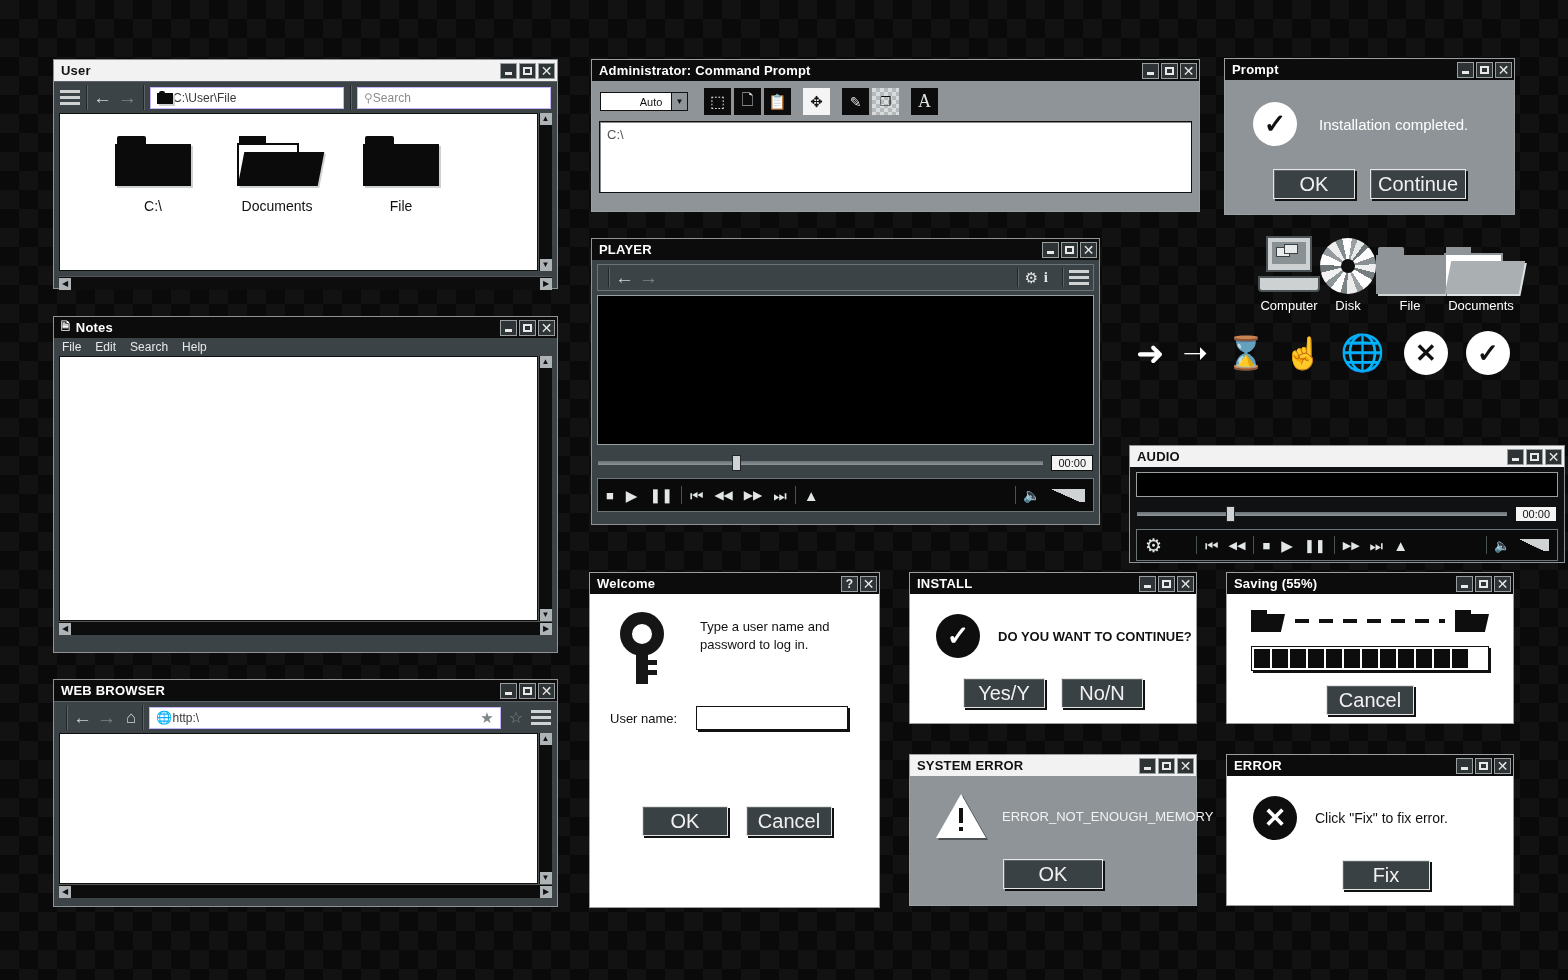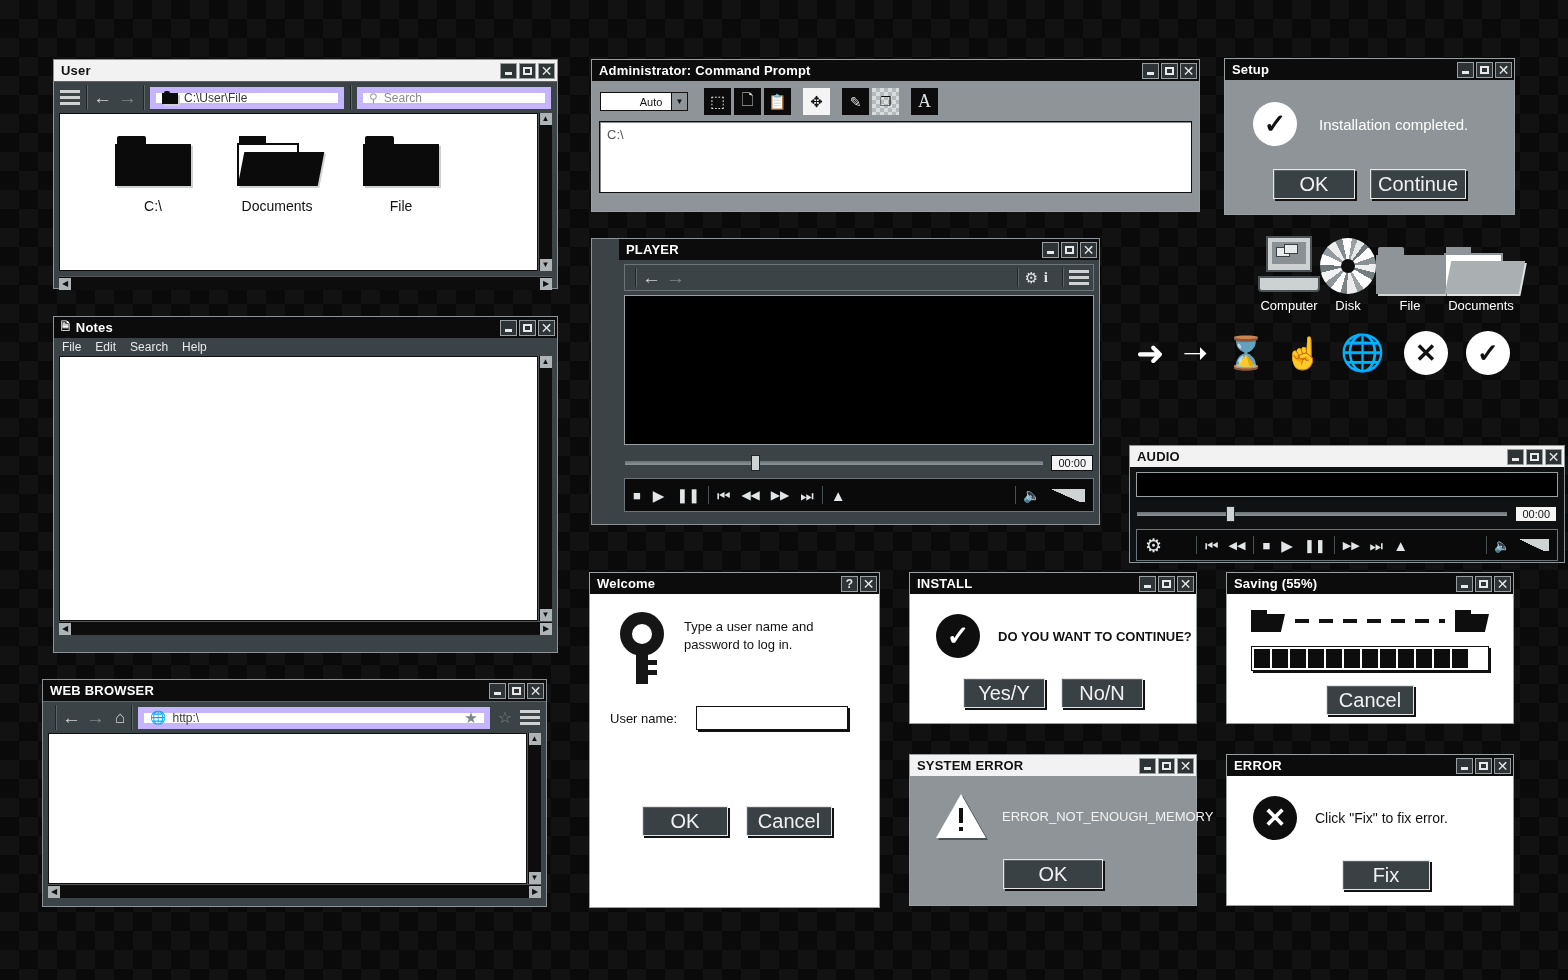--- a/index.html
+++ b/index.html
@@ -42,22 +42,22 @@
 
   
   .shell { background: #3c4346; border: 1px solid #8d9396; }
   .bar   { background: #3c4346; display: flex; align-items: center; }
   .sep   { width: 1px; align-self: stretch; background: #20262a; margin: 3px 6px; box-shadow: 1px 0 0 #5c6467; }
   .ham { width: 20px; height: 15px; display: flex; flex-direction: column; justify-content: space-between; }
   .ham i { display: block; height: 3px; background: #cfd3d4; }
   .arw { font-size: 19px; color: #cfd3d4; line-height: 1; }
   .arw.dim { color: #7d8587; }
   .field {
-    background: #fff; border: 6px solid #c4b5fd; height: 22px;
-    display: flex; align-items: center; gap: 6px; padding: 0 6px;
+    background: #fff; border: 1px solid #c4b5fd; height: 22px;
+    display: flex; align-items: center; padding: 0 6px;
     font-size: 12px; color: #3a3a3a;
   }
   .white-pane { background: #fff; border: 1px solid #0f0f0f; }
 
   
   .vsb { width: 14px; background: #0d0d0d; display: flex; flex-direction: column;
          justify-content: space-between; align-items: center; border-left: 1px solid #555; }
   .hsb { height: 14px; background: #0d0d0d; display: flex; justify-content: space-between;
          align-items: center; border-top: 1px solid #555; }
   .sbtn { width: 12px; height: 12px; background: #aeb4b6; color: #111; font-size: 8px;
@@ -233,21 +233,21 @@
         <span class="sbtn">▲</span>
         <span class="sbtn">▼</span>
       </div>
     </div>
     <div class="hsb" style="margin:0 5px 5px 5px;">
       <span class="sbtn">◀</span>
       <span class="sbtn">▶</span>
     </div>
   </div>
 
-  <div class="win shell" style="left:42px; top:679px; width:505px; height:228px;">
+  <div class="win shell" style="left:53px; top:679px; width:505px; height:228px;">
     <div class="tb dark">
       <span class="t">WEB BROWSER</span>
       <span class="ctrls">
         <span class="cbtn">
             <i class="min"></i>
           </span>
         <span class="cbtn">
             <i class="max"></i>
           </span>
         <span class="cbtn">
@@ -314,21 +314,21 @@
       <span class="cmdico w" style="font-size:15px;">✥</span>
       <span style="width:6px;"></span>
       <span class="cmdico b" style="font-size:14px;">✎</span>
       <span class="cmdico chk" style="font-size:13px;">❐</span>
       <span style="width:6px;"></span>
       <span class="cmdico b" style="font-family:'Liberation Serif',serif;font-size:18px;">A</span>
     </div>
     <div class="cmd-pane" style="margin:0 7px 7px 7px; height:72px;">C:\</div>
   </div>
 
-  <div class="win shell" style="left:591px; top:238px; width:509px; height:287px;padding-left:27px;">
+  <div class="win shell" style="left:591px; top:238px; width:509px; height:287px;">
     <div class="tb dark">
       <span class="t">PLAYER</span>
       <span class="ctrls">
         <span class="cbtn">
             <i class="min"></i>
           </span>
         <span class="cbtn">
             <i class="max"></i>
           </span>
         <span class="cbtn">
@@ -371,21 +371,21 @@
       <span class="tico">▲</span>
       <span style="flex:1;"></span>
       <span class="vsep"></span>
       <span class="tico" style="font-size:14px;">🔈</span>
       <span style="margin-left:10px;width:34px;height:13px;background:linear-gradient(to top right,transparent 49%,#cfd3d4 50%);border-right:5px solid #cfd3d4;"></span>
     </div>
   </div>
 
   <div class="win" style="left:1224px; top:58px; width:291px; height:157px; background:#8e9497; border:1px solid #9aa0a2;">
     <div class="tb dark">
-      <span class="t">Setup</span>
+      <span class="t">Prompt</span>
       <span class="ctrls">
         <span class="cbtn">
             <i class="min"></i>
           </span>
         <span class="cbtn">
             <i class="max"></i>
           </span>
         <span class="cbtn">
             <span class="cls">✕</span>
           </span>
@@ -491,21 +491,21 @@
       <span class="t">Welcome</span>
       <span class="ctrls">
         <span class="cbtn">
             <span class="cls" style="font-size:12px;font-weight:bold;">?</span>
           </span>
         <span class="cbtn">
             <span class="cls">✕</span>
           </span>
       </span>
     </div>
-    <div style="display:flex; gap:16px; padding:18px 18px 0 28px;">
+    <div style="display:flex; gap:32px; padding:18px 18px 0 28px;">
       <span style="width:50px;height:72px;display:block;position:relative;flex:none;">
         <span style="position:absolute;left:2px;top:0;width:44px;height:44px;border:12px solid #161616;border-radius:50%;"></span>
         <span style="position:absolute;left:18px;top:40px;width:12px;height:32px;background:#161616;"></span>
         <span style="position:absolute;left:30px;top:48px;width:9px;height:5px;background:#161616;"></span>
         <span style="position:absolute;left:30px;top:58px;width:9px;height:5px;background:#161616;"></span>
       </span>
       <span style="color:#111;font-size:13px;line-height:1.35;padding-top:6px;">Type a user name and password to log in.</span>
     </div>
     <div style="display:flex; align-items:center; margin:22px 0 0 20px;">
       <span style="width:86px;color:#111;font-size:13px;">User name:</span>

